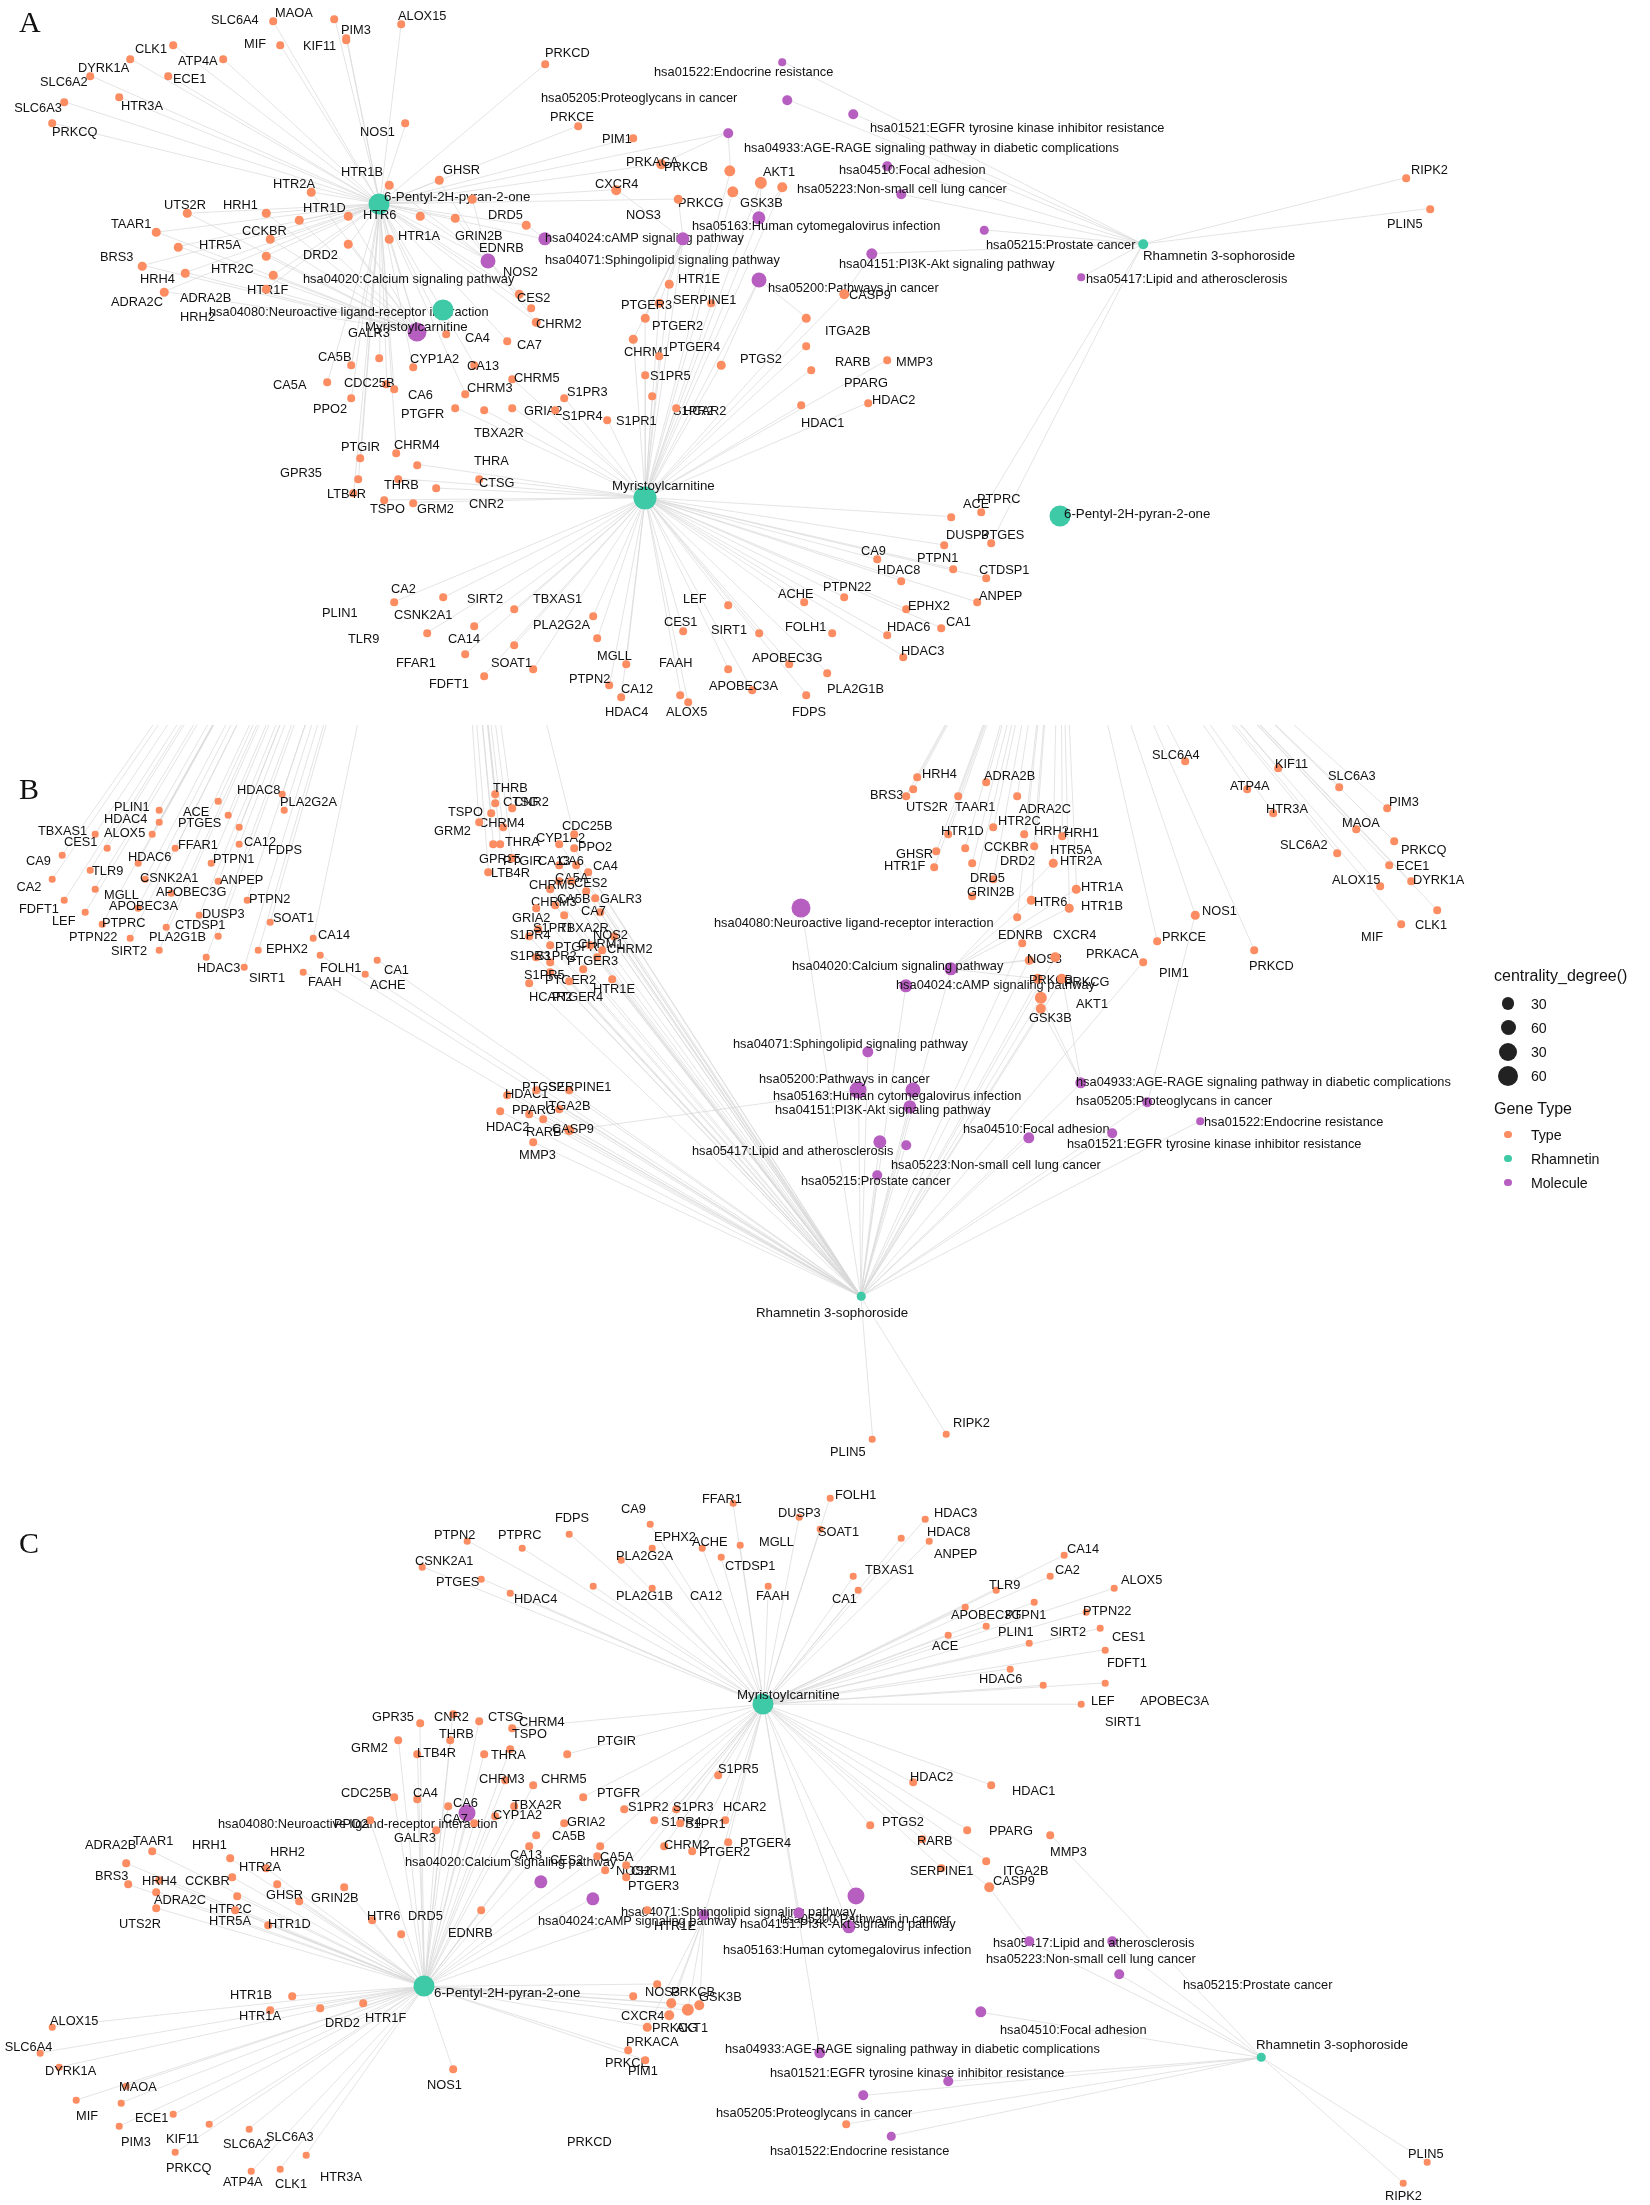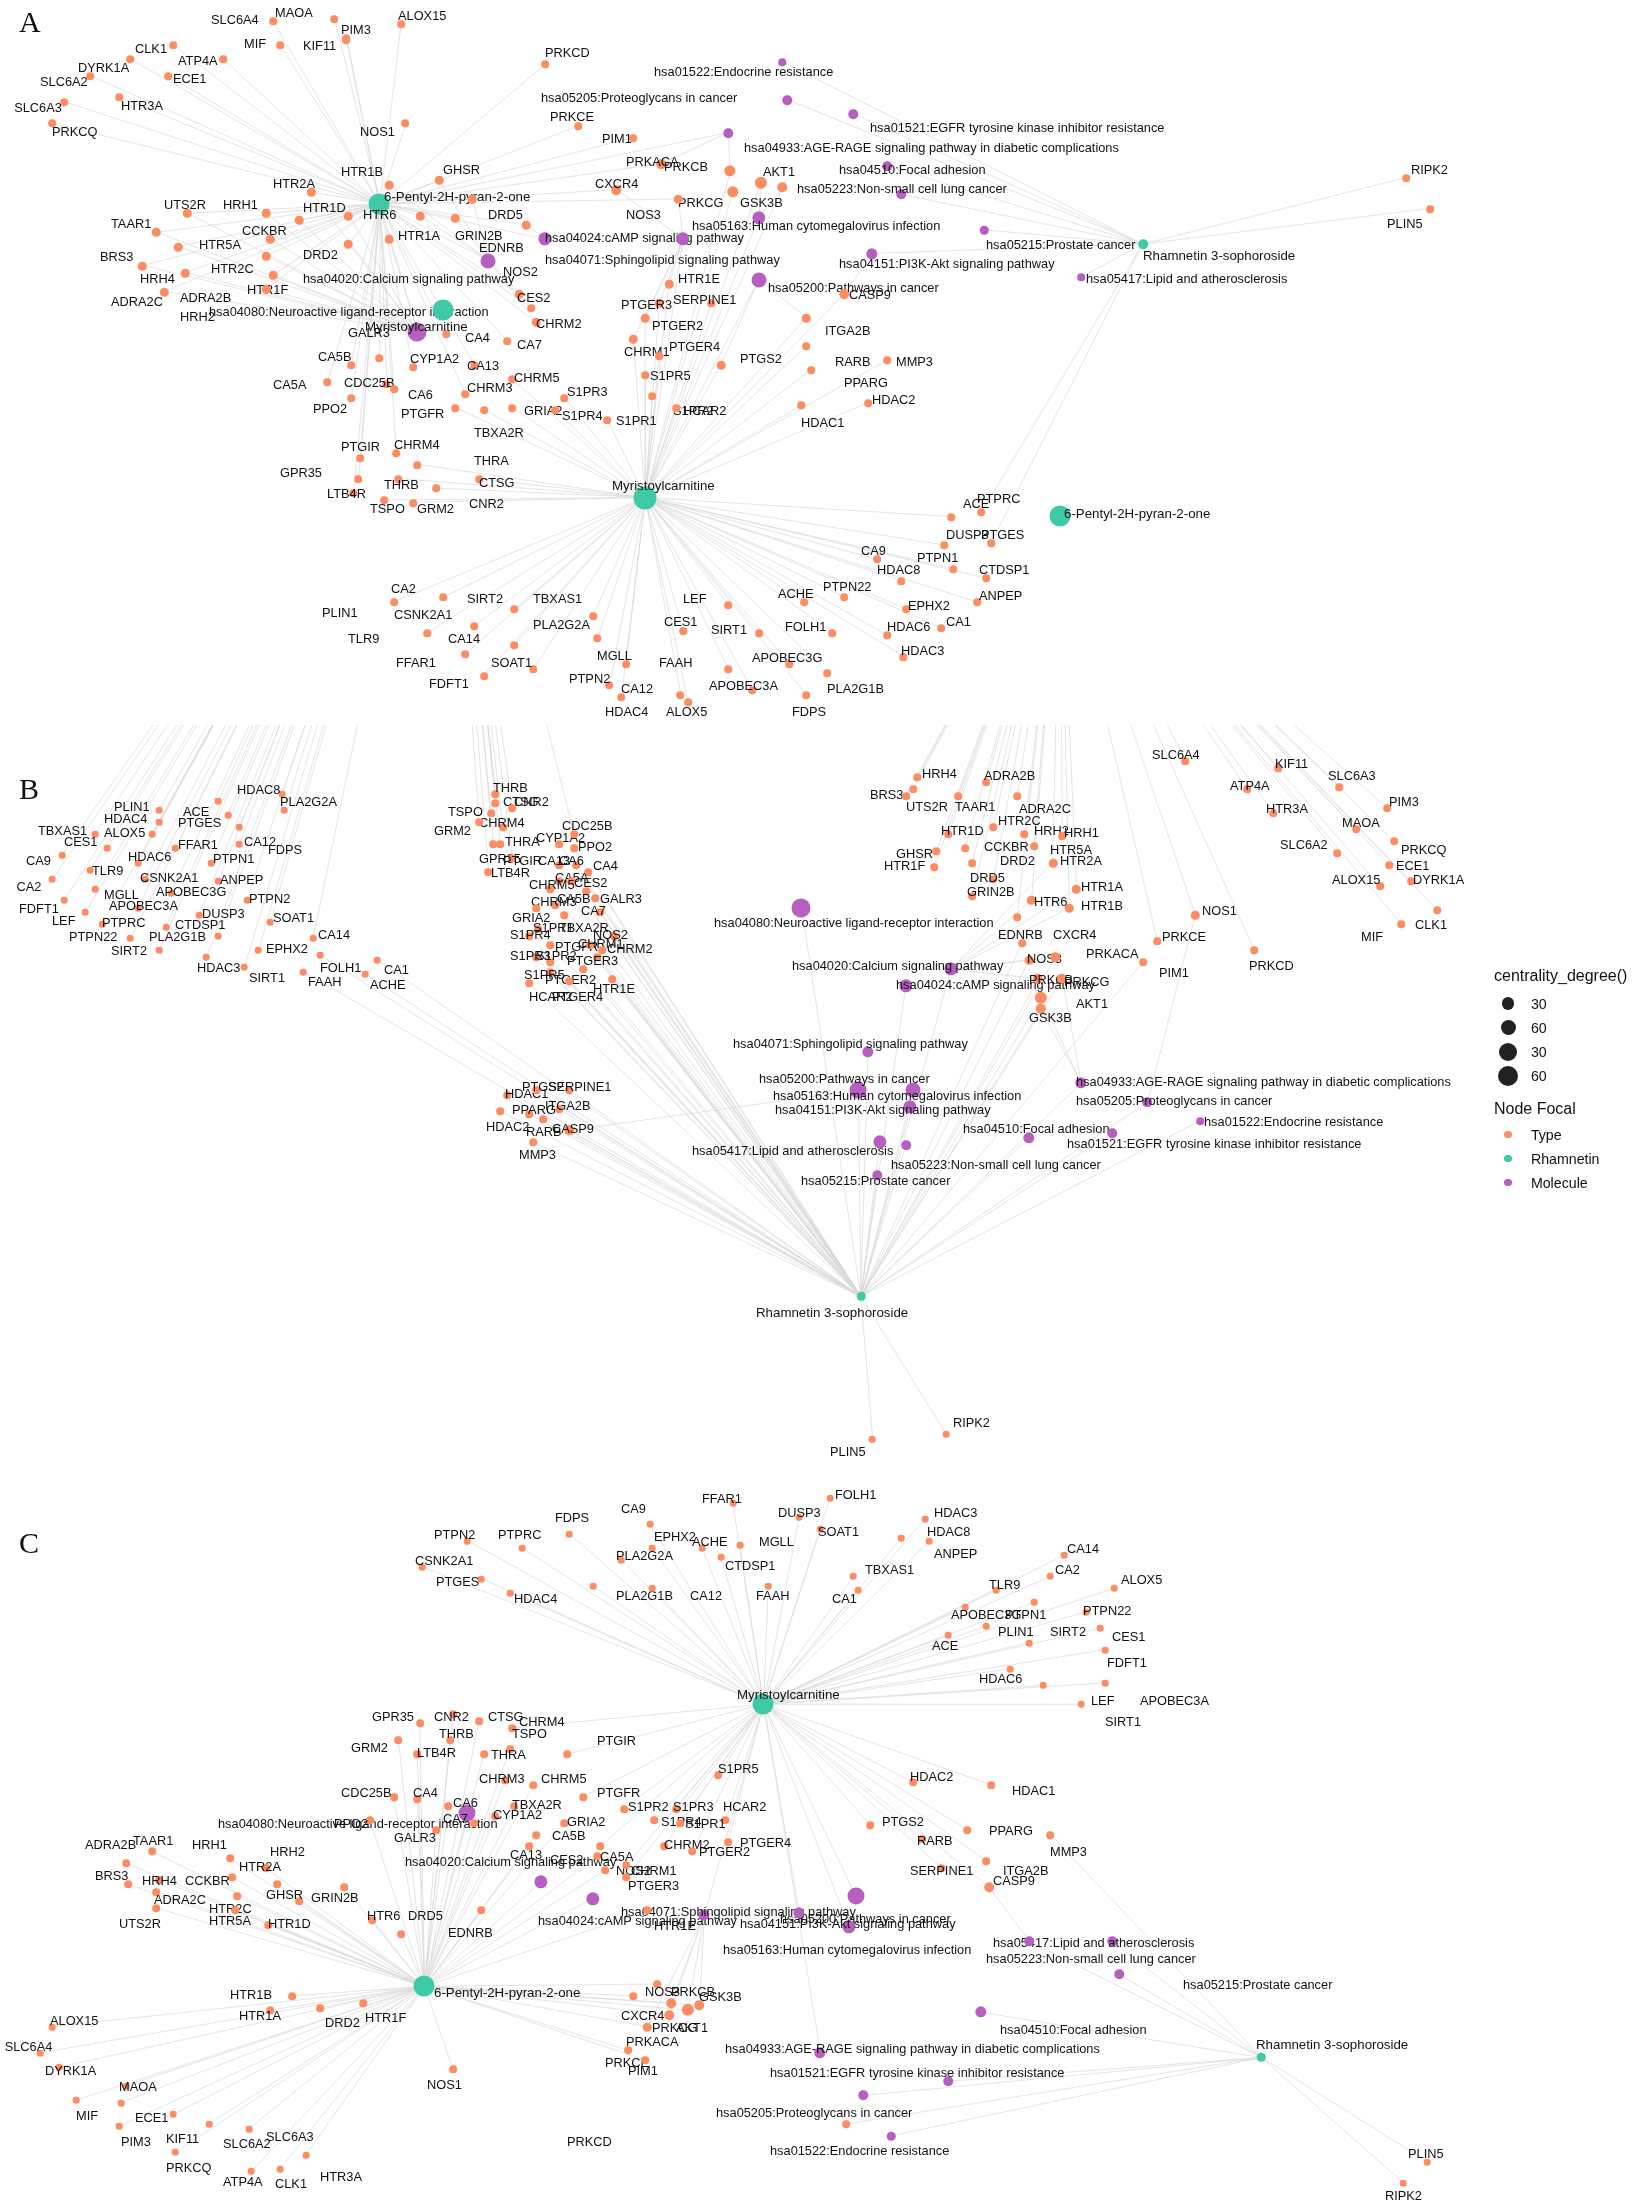--- a/index.html
+++ b/index.html
@@ -1501,21 +1501,21 @@
         </div>
         <div class="val">30</div>
       </div>
       <div class="row">
         <div class="sw">
           <div class="dot" style="width: 20px; height: 20px;"></div>
         </div>
         <div class="val">60</div>
       </div>
     </div>
-  <div class="title2">Node Focal</div>
+  <div class="title2">Gene Type</div>
   <div id="legend-types">
       <div class="row">
         <div class="sw">
           <div class="dot" style="width: 7.6px; height: 7.6px; background: rgb(252, 141, 98);"></div>
         </div>
         <div class="val">Type</div>
       </div>
       <div class="row">
         <div class="sw">
           <div class="dot" style="width: 7.6px; height: 7.6px; background: rgb(62, 201, 167);"></div>

